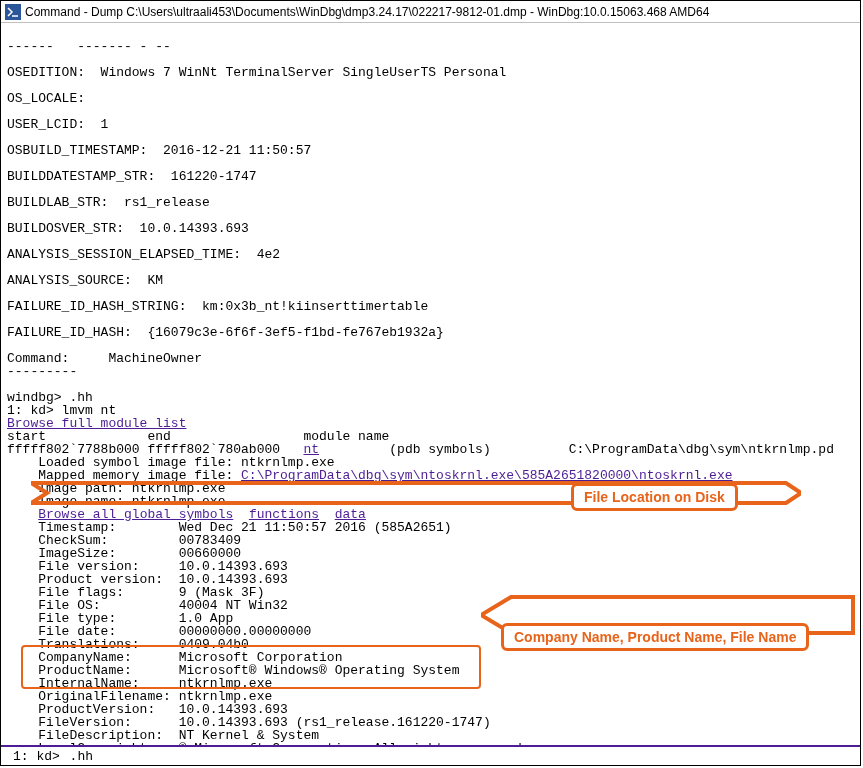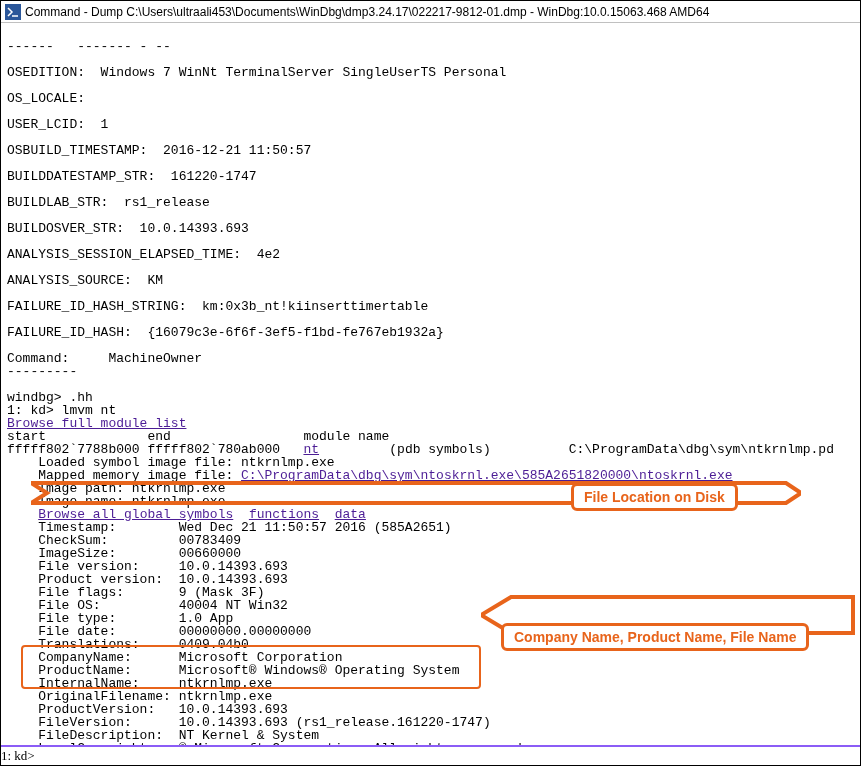--- a/index.html
+++ b/index.html
@@ -43,25 +43,25 @@
   overflow: hidden;
   padding: 4px 6px 0 6px;
   white-space: pre;
   line-height: 1.0;
   font-size: 13px;
   position: relative;
 }
 .content .plain { color: #000; }
 .content a.link { color: #4c1d95; text-decoration: underline; cursor: pointer; }
 .cmdbar {
-  border-top: 2px solid #8b5cf6;
+  border-top: 2px solid #4c1d95;
   background: #fff;
   height: 20px;
-  padding: 2px 0;
-  font-family: Liberation Serif, serif;
+  padding: 2px 12px;
+  font-family: Liberation Mono, monospace;
   font-size: 13px;
   display:flex;
   align-items:center;
 }
 .cmdbar .prompt { white-space: pre; }
 .cmdbar input {
   border: none;
   outline: none;
   font: inherit;
   flex:1;
@@ -179,15 +179,16 @@
     </svg>
     <div class="callout" style="left:0;top:0;">
       <div class="label" style="left:500px; top:576px;margin-top:24px;">Company Name, Product Name, File Name</div>
     </div>
 
     <div class="hl-box" style="left:20px; top:622px; width:460px; height:44px;"></div>
   </div>
 
   <div class="cmdbar">
     <span class="prompt">1: kd&gt; </span>
+    <input type="text" value=".hh" style="">
   </div>
 
 </div>
 
 </body></html>

